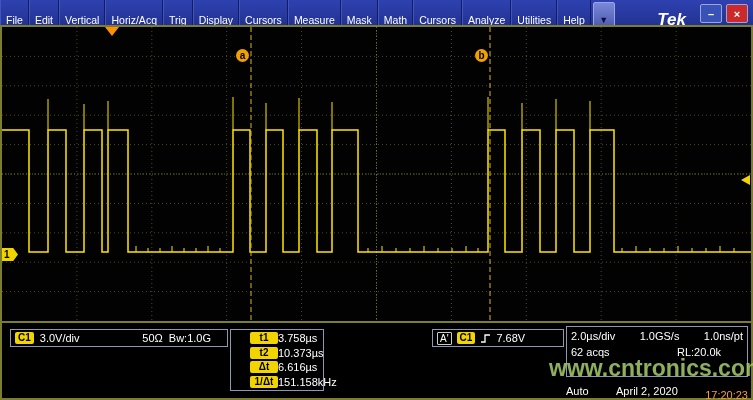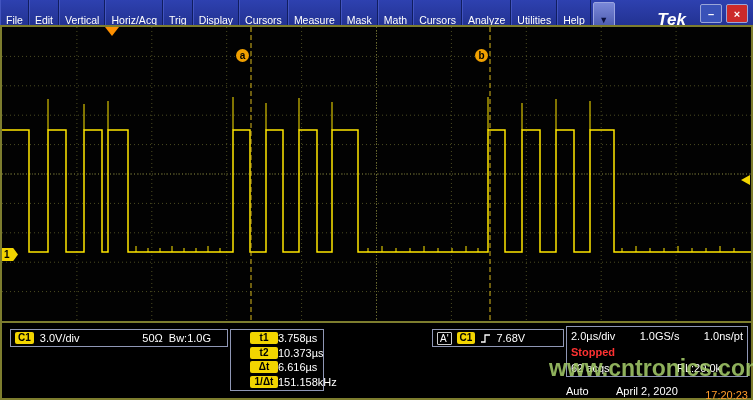--- a/index.html
+++ b/index.html
@@ -165,23 +165,20 @@
         </svg>
         <span>7.68V</span>
       </div>
 
       <div class="rbox box4">
         <div class="hrow">
           <span>2.0µs/div</span>
           <span>1.0GS/s</span>
           <span>1.0ns/pt</span>
         </div>
-        <div class="hrow" style="justify-content:flex-start;">
-          <span class="stopped">Stopped</span>
-        </div>
         <div class="hrow" style="padding-right:22px;">
           <span>62 acqs</span>
           <span>RL:20.0k</span>
         </div>
       </div>
 
       <div class="daterow">
         <span>Auto</span>
         <span>April 2, 2020</span>
         <span class="time">17:20:23</span>

